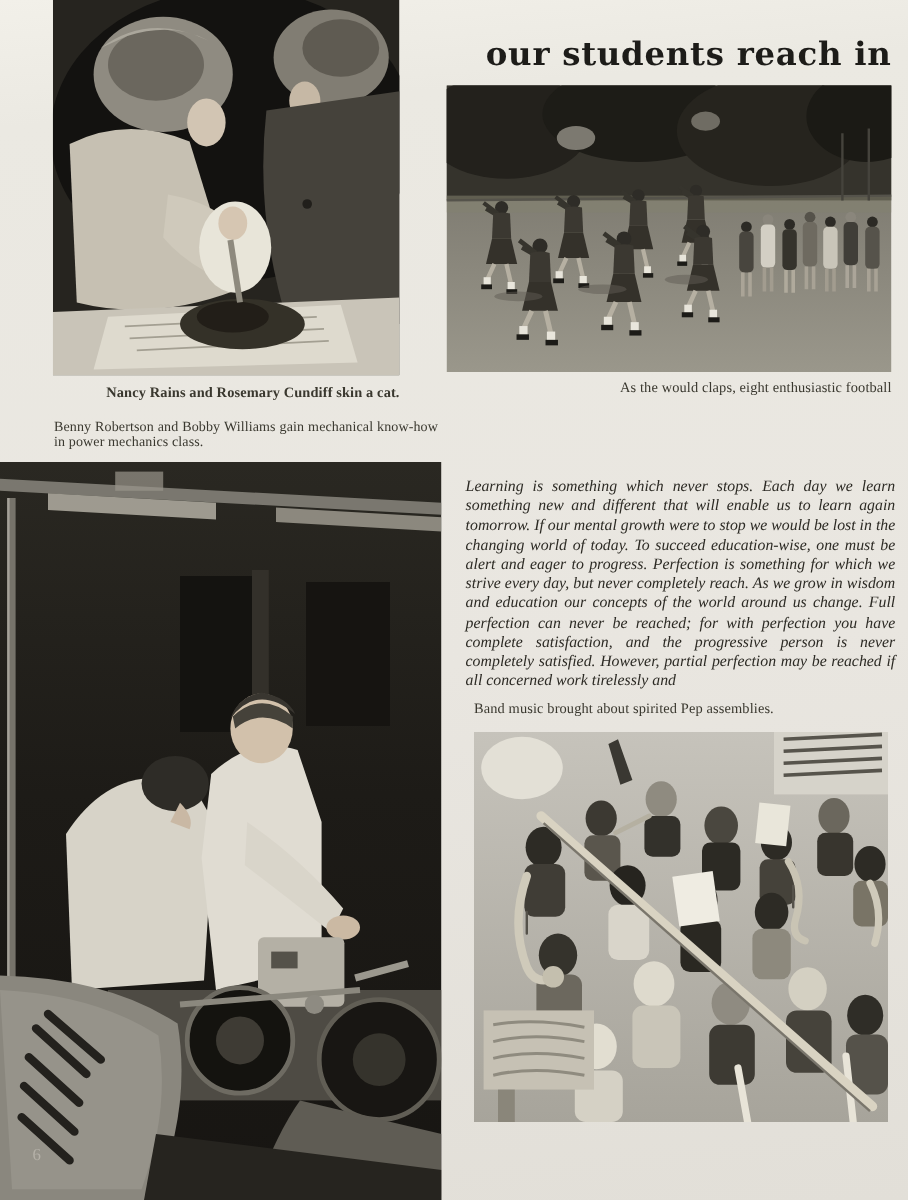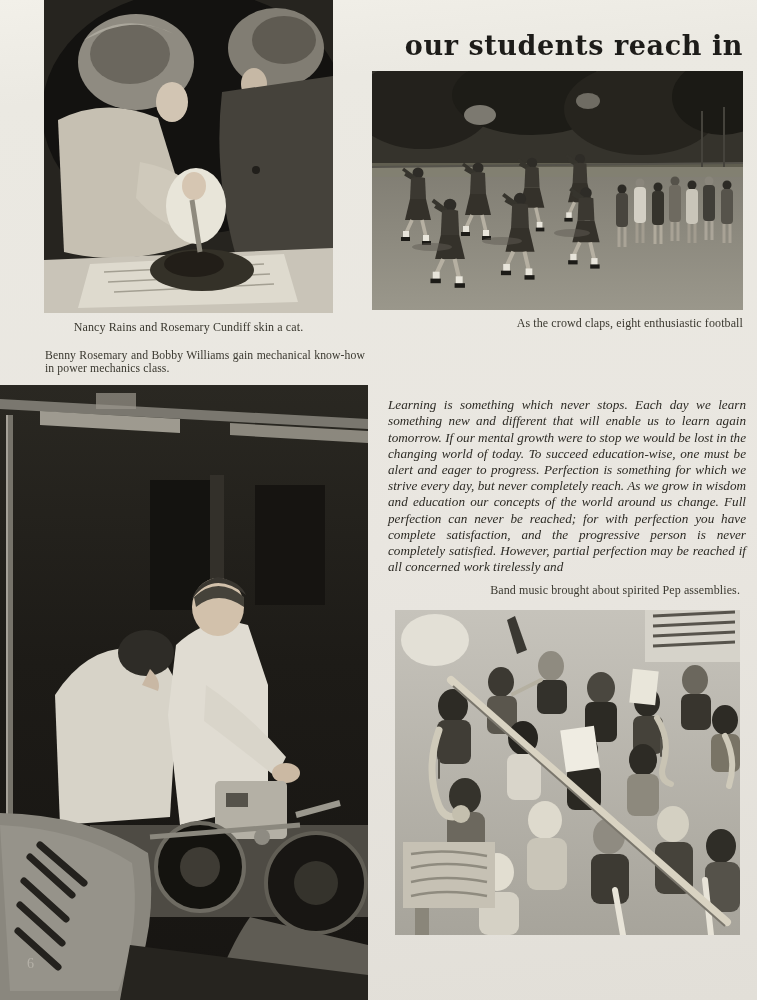--- a/index.html
+++ b/index.html
@@ -16,24 +16,24 @@
   .photo-bl{left:0;top:385px;width:368px;height:615px;}
   .photo-br{left:395px;top:610px;width:345px;height:325px;}
   .headline{
     position:absolute;right:14px;top:30px;margin:0;
     font-family:"DejaVu Serif", serif;font-weight:700;font-size:27px;
     letter-spacing:.6px;color:#1d1c19;white-space:nowrap;
   }
   .caption{
     position:absolute;font-size:12px;line-height:13px;color:#3a382f;letter-spacing:.1px;
   }
-  .cap-cat{left:44px;top:321px;width:289px;text-align:center;}
+  .cap-cat{left:44px;top:321px;width:289px;text-align:right;font-weight:bold;}
   .cap-pep{left:385px;top:317px;width:358px;text-align:right;}
   .cap-mech{left:45px;top:350px;width:320px;font-size:11.7px;line-height:12.6px;text-align:justify;}
-  .cap-band{left:395px;top:584px;width:345px;text-align:right;}
+  .cap-band{left:395px;top:584px;width:345px;text-align:left;}
   .bodycopy{
     position:absolute;left:388px;top:384px;width:358px;
     font-size:13.2px;line-height:16.2px;text-align:justify;color:#2c2a24;font-style:italic;
   }
   .pagenum{
     position:absolute;left:27px;top:956px;font-size:14px;color:#b5b1a8;
     font-family:"Liberation Serif", serif;
   }
 </style>
 </head>
@@ -143,22 +143,22 @@
             <path d="M-3,39 L-3,58 M3,39 L3,58" stroke="#a8a295" stroke-width="3"></path>
           </g>
       </g>
       <ellipse cx="60" cy="176" rx="20" ry="4" fill="#5f5c54" opacity=".5"></ellipse>
       <ellipse cx="130" cy="170" rx="20" ry="4" fill="#5f5c54" opacity=".5"></ellipse>
       <ellipse cx="200" cy="162" rx="18" ry="4" fill="#5f5c54" opacity=".5"></ellipse>
     </svg>
   </div>
 
   <div class="caption cap-cat">Nancy Rains and Rosemary Cundiff skin a cat.</div>
-  <div class="caption cap-pep">As the crowd claps, eight enthusiastic football</div>
-  <div class="caption cap-mech">Benny Rosemary and Bobby Williams gain mechanical know-how in power mechanics class.</div>
+  <div class="caption cap-pep">As the would claps, eight enthusiastic football</div>
+  <div class="caption cap-mech">Benny Robertson and Bobby Williams gain mechanical know-how in power mechanics class.</div>
 
   <div class="photo photo-bl">
     <svg viewBox="0 0 368 615" preserveAspectRatio="none">
       <defs>
         <linearGradient id="gShop" x1="0" y1="0" x2="0" y2="1">
           <stop offset="0" stop-color="#2a2822"></stop>
             <stop offset=".45" stop-color="#1d1b17"></stop>
             <stop offset="1" stop-color="#171512"></stop>
         </linearGradient>
       </defs>

